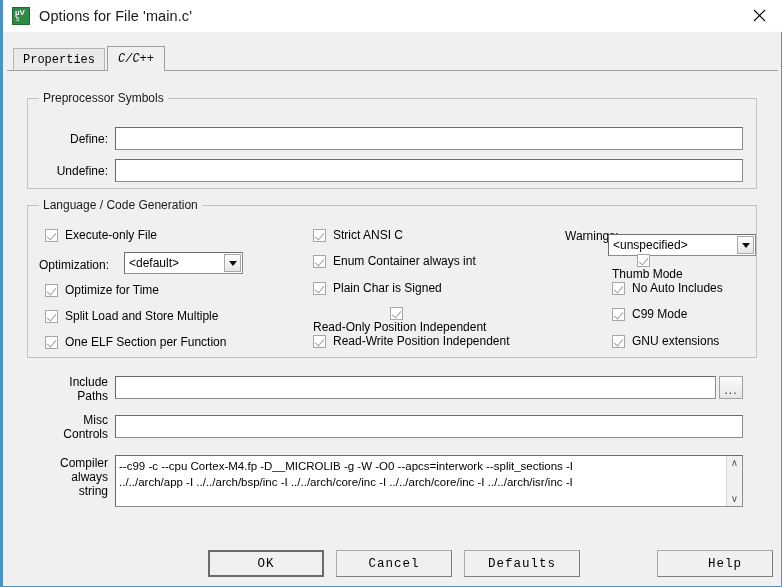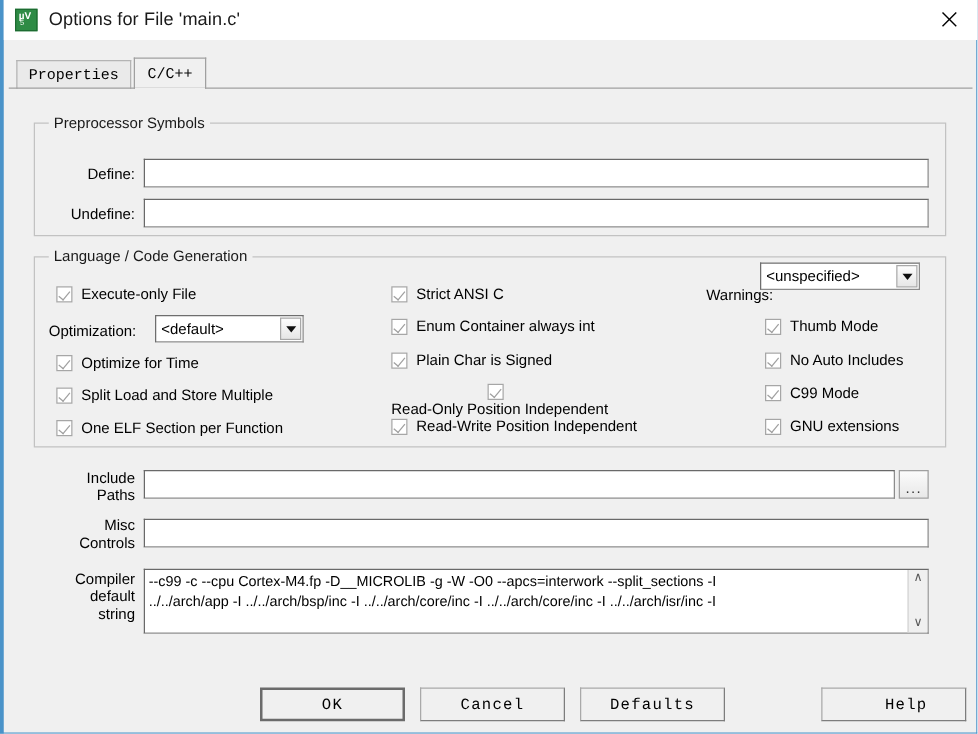--- a/index.html
+++ b/index.html
@@ -304,21 +304,21 @@
         <line x1="1" y1="1" x2="12" y2="12" stroke="#000" stroke-width="1.1"></line>
         <line x1="12" y1="1" x2="1" y2="12" stroke="#000" stroke-width="1.1"></line>
       </svg>
     </div>
   </div>
 
   <div class="tabstrip">
     <div class="tab inactive" style="left:6px; width:92px;">
       <span>Properties</span>
     </div>
-    <div class="tab" style="left:100px; width:58px;">
+    <div class="tab" style="left:100px; width:58px;font-style:italic;">
       <span>C/C++</span>
     </div>
     <div class="tab-underline"></div>
     <div class="tab-active-mask" style="left:101px; width:56px;"></div>
   </div>
 
   <div class="group" style="left:24px; top:98px; width:730px; height:91px;">
     <span class="group-title">Preprocessor Symbols</span>
   </div>
 
@@ -373,28 +373,28 @@
   <div class="checkrow" style="left:310px; top:307px;flex-direction:column;">
     <span class="chk checked"></span>
     <span class="chk-label">Read-Only Position Independent</span>
   </div>
   <div class="checkrow" style="left:310px; top:334px;">
     <span class="chk checked"></span>
     <span class="chk-label">Read-Write Position Independent</span>
   </div>
 
   <div class="lbl" style="left:562px; top:229px;">Warnings:</div>
-  <div class="combo" style="left:605px; top:210px; width:128px; height:22px;">
+  <div class="combo" style="left:605px; top:234px; width:148px; height:22px;">
     <span class="val">&lt;unspecified&gt;</span>
     <span class="arrowbox">
         <span class="tri-down"></span>
       </span>
   </div>
 
-  <div class="checkrow" style="left:609px; top:254px;">
+  <div class="checkrow" style="left:609px; top:254px;flex-direction:column;">
     <span class="chk checked"></span>
     <span class="chk-label">Thumb Mode</span>
   </div>
   <div class="checkrow" style="left:609px; top:281px;">
     <span class="chk checked"></span>
     <span class="chk-label">No Auto Includes</span>
   </div>
   <div class="checkrow" style="left:609px; top:307px;">
     <span class="chk checked"></span>
     <span class="chk-label">C99 Mode</span>
@@ -412,21 +412,21 @@
   <div class="browse-btn" style="left:716px; top:376px; width:24px; height:23px;">...</div>
 
   <div class="lbl right multiline" style="left:30px; top:413px; width:75px;">
     <div>Misc</div>
     <div>Controls</div>
   </div>
   <div class="textbox" style="left:112px; top:415px; width:628px; height:23px;"></div>
 
   <div class="lbl right multiline" style="left:24px; top:456px; width:81px;">
     <div>Compiler</div>
-    <div>default</div>
+    <div>always</div>
     <div>string</div>
   </div>
   <div class="multibox" style="left:112px; top:455px; width:628px; height:52px;">
     <div class="txt">
       <div>--c99 -c --cpu Cortex-M4.fp -D__MICROLIB -g -W -O0 --apcs=interwork --split_sections -I</div>
       <div>../../arch/app -I ../../arch/bsp/inc -I ../../arch/core/inc -I ../../arch/core/inc -I ../../arch/isr/inc -I</div>
     </div>
     <div class="vscroll">
       <span class="arw">∧</span>
       <span class="arw">∨</span>

